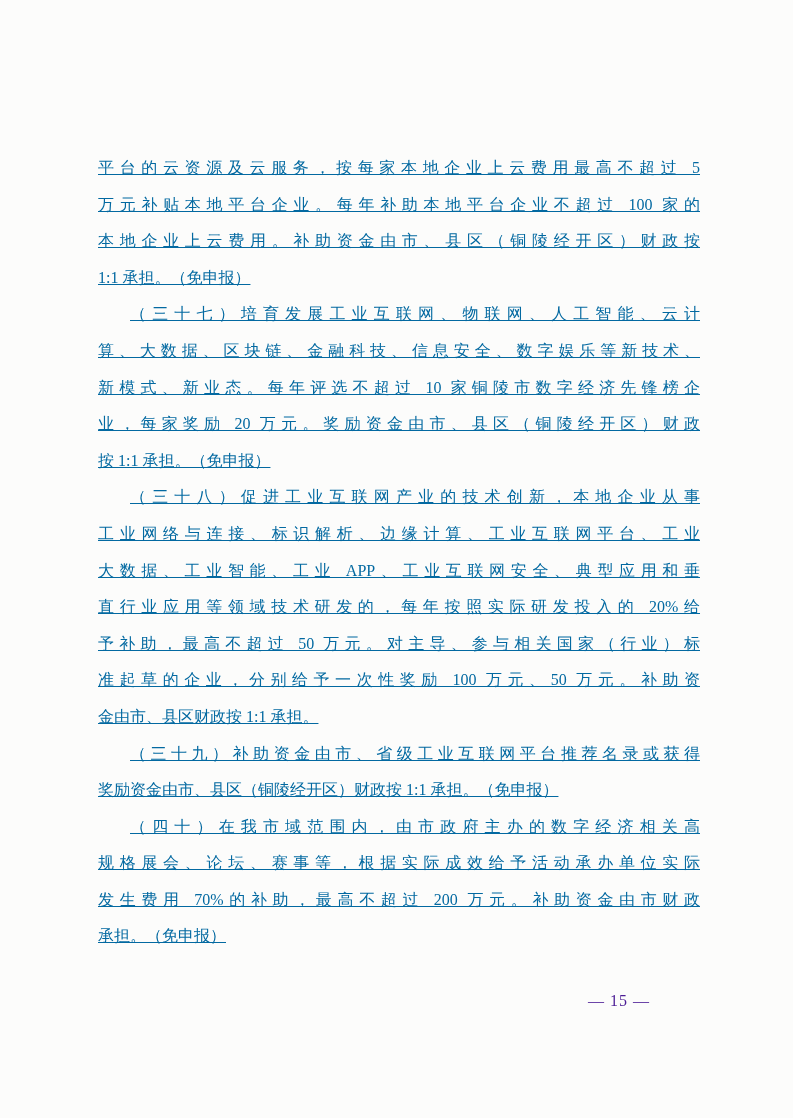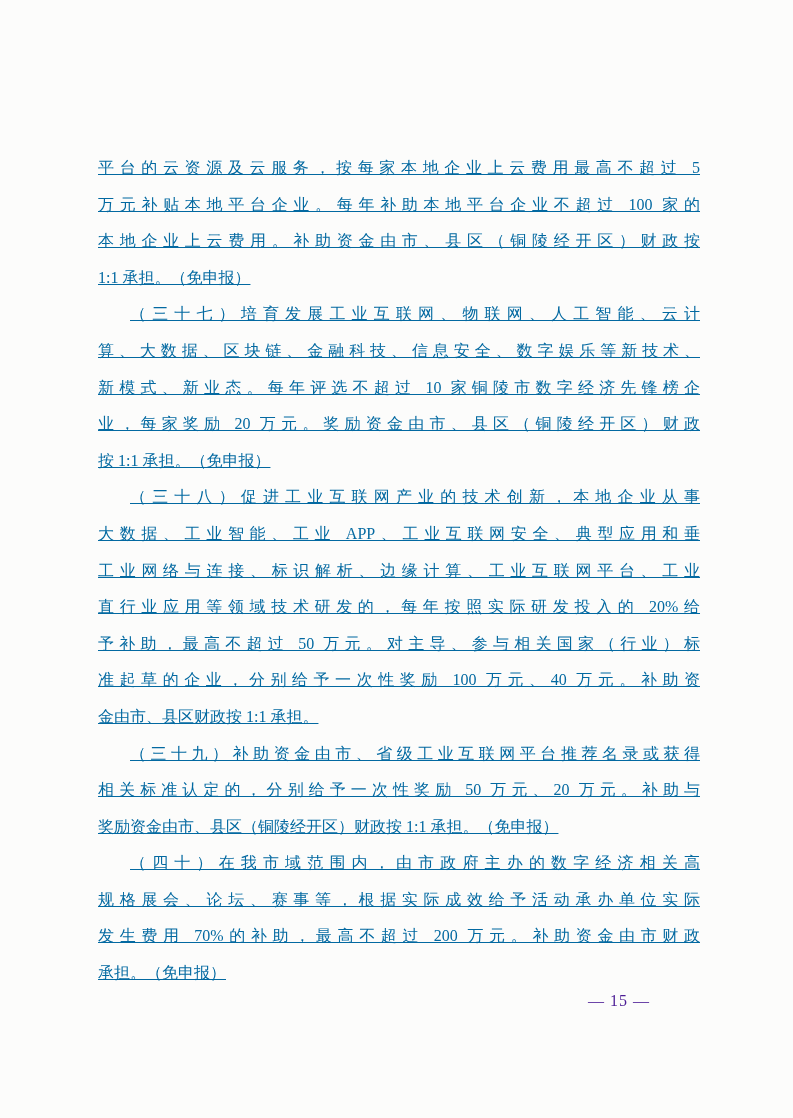--- a/index.html
+++ b/index.html
@@ -71,31 +71,30 @@
   <div class="para">
         <div class="line first-indent">（三十七）培育发展工业互联网、物联网、人工智能、云计</div>
         <div class="line">算、大数据、区块链、金融科技、信息安全、数字娱乐等新技术、</div>
         <div class="line">新模式、新业态。每年评选不超过 10 家铜陵市数字经济先锋榜企</div>
         <div class="line">业，每家奖励 20 万元。奖励资金由市、县区（铜陵经开区）财政</div>
         <div class="line last">按 1:1 承担。（免申报）</div>
       </div>
 
   <div class="para">
         <div class="line first-indent">（三十八）促进工业互联网产业的技术创新，本地企业从事</div>
+        <div class="line">工业网络与连接、标识解析、边缘计算、工业互联网平台、工业</div>
         <div class="line">大数据、工业智能、工业 APP、工业互联网安全、典型应用和垂</div>
-        <div class="line">工业网络与连接、标识解析、边缘计算、工业互联网平台、工业</div>
         <div class="line">直行业应用等领域技术研发的，每年按照实际研发投入的 20%给</div>
         <div class="line">予补助，最高不超过 50 万元。对主导、参与相关国家（行业）标</div>
-        <div class="line">准起草的企业，分别给予一次性奖励 100 万元、40 万元。补助资</div>
+        <div class="line">准起草的企业，分别给予一次性奖励 100 万元、50 万元。补助资</div>
         <div class="line last">金由市、县区财政按 1:1 承担。</div>
       </div>
 
   <div class="para">
         <div class="line first-indent">（三十九）补助资金由市、省级工业互联网平台推荐名录或获得</div>
-        <div class="line">相关标准认定的，分别给予一次性奖励 50 万元、20 万元。补助与</div>
         <div class="line last">奖励资金由市、县区（铜陵经开区）财政按 1:1 承担。（免申报）</div>
       </div>
 
   <div class="para">
         <div class="line first-indent">（四十）在我市域范围内，由市政府主办的数字经济相关高</div>
         <div class="line">规格展会、论坛、赛事等，根据实际成效给予活动承办单位实际</div>
         <div class="line">发生费用 70%的补助，最高不超过 200 万元。补助资金由市财政</div>
         <div class="line last">承担。（免申报）</div>
       </div>
 </div>

